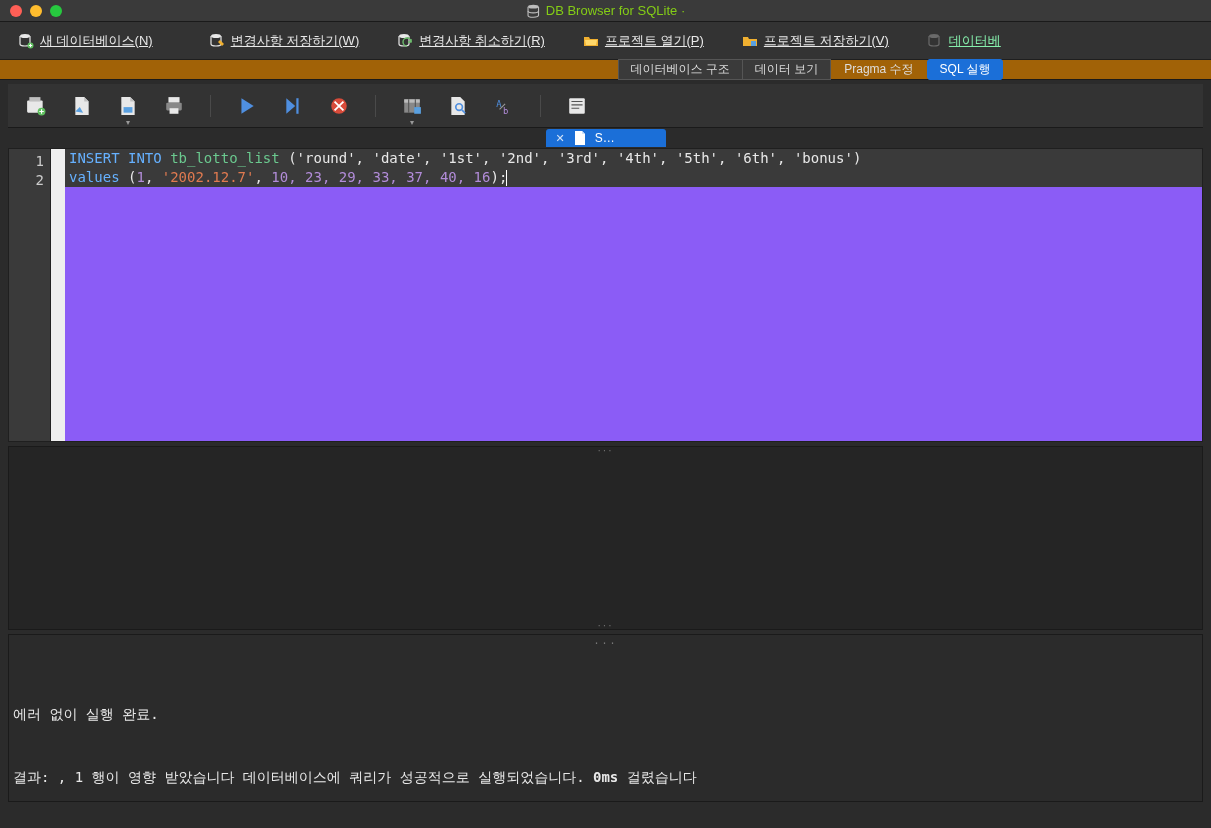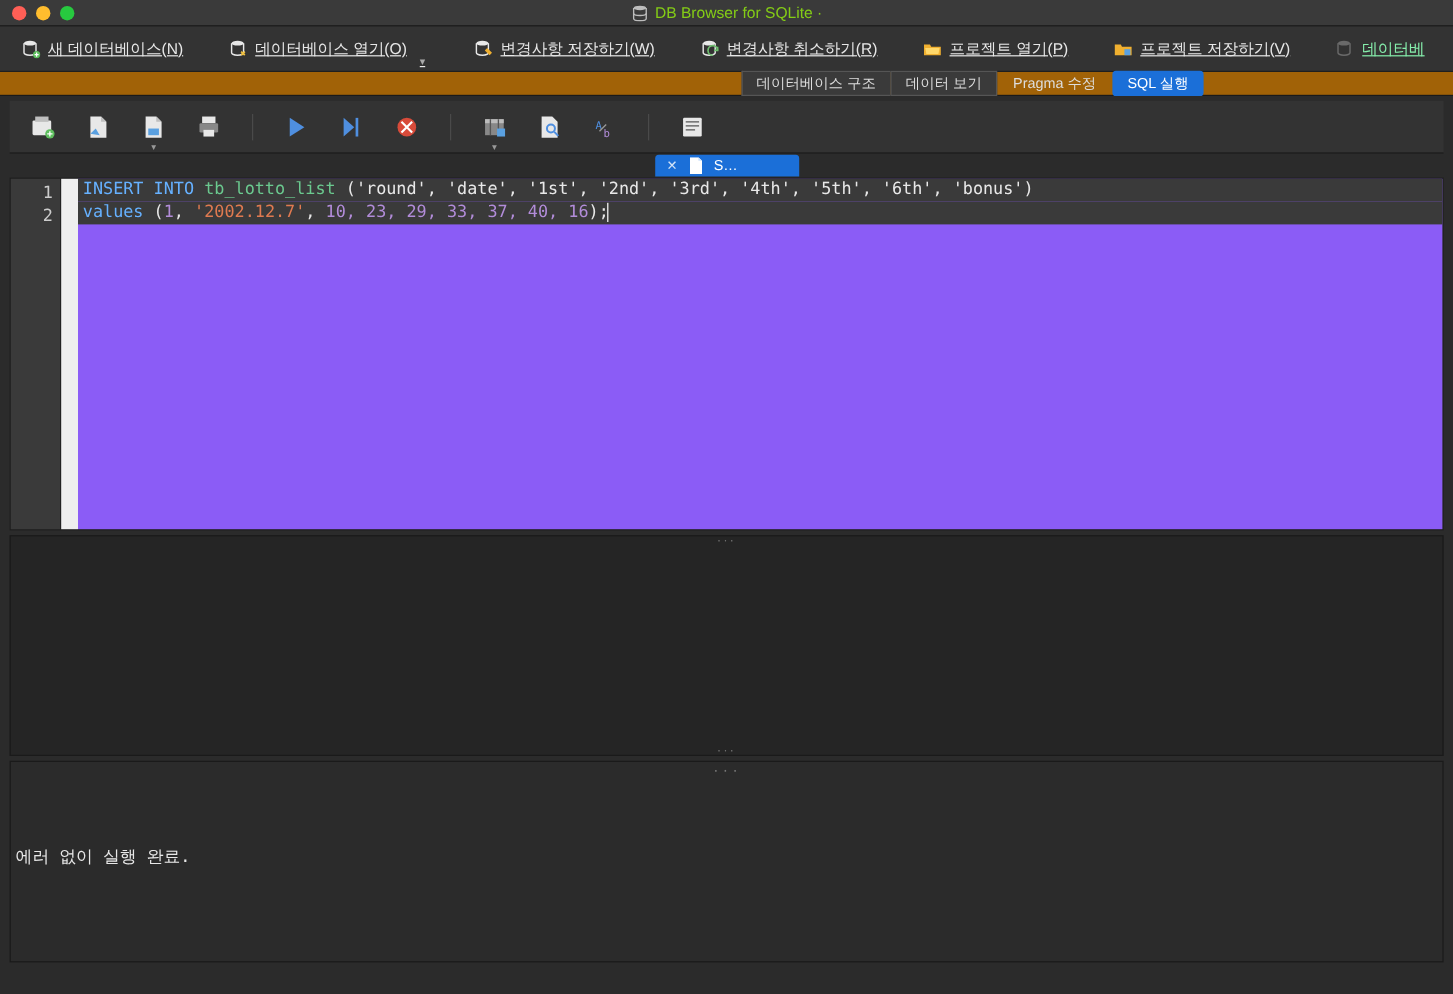--- a/index.html
+++ b/index.html
@@ -264,31 +264,20 @@
           <ellipse cx="7" cy="3" rx="5" ry="2" fill="#e8e8e8"></ellipse>
           <path d="M2 3v8c0 1 2.2 2 5 2s5-1 5-2V3" fill="none" stroke="#e8e8e8" stroke-width="1.2"></path>
           <circle cx="12.5" cy="12.5" r="3" fill="#5fbf5f"></circle>
           <path d="M12.5 10.8v3.4M10.8 12.5h3.4" stroke="#fff" stroke-width="1"></path>
         </svg>
     </span>
     <span>새 데이터베이스(N)</span>
   </div>
   <div class="toolspacer"></div>
 
-  <div class="toolbtn">
-    <span class="ticon">
-      <svg viewBox="0 0 16 16">
-          <ellipse cx="7" cy="3" rx="5" ry="2" fill="#e8e8e8"></ellipse>
-          <path d="M2 3v8c0 1 2.2 2 5 2s5-1 5-2V3" fill="none" stroke="#e8e8e8" stroke-width="1.2"></path>
-          <path d="M10 10l3 3M13 10l-3 3" stroke="#f0c040" stroke-width="1.5"></path>
-        </svg>
-    </span>
-    <span>데이터베이스 열기(O)</span>
-    <span class="dd">▾</span>
-  </div>
   <div class="toolspacer"></div>
 
   <div class="toolbtn">
     <span class="ticon">
       <svg viewBox="0 0 16 16">
           <ellipse cx="7" cy="3" rx="5" ry="2" fill="#e8e8e8"></ellipse>
           <path d="M2 3v8c0 1 2.2 2 5 2s5-1 5-2V3" fill="none" stroke="#e8e8e8" stroke-width="1.2"></path>
           <path d="M9 9l4 4 2-2-4-4z" fill="#f0b030"></path>
         </svg>
     </span>
@@ -457,16 +446,17 @@
 </div>
 
 <div class="midpanel">
   <div class="grabber">···</div>
   <div class="grabber bottom">···</div>
 </div>
 
 <div class="outpanel">
   <div class="grabber">···</div>
   <div>에러 없이 실행 완료.</div>
+  <div><span>결과: , 1 행이 영향 받았습니다 데이터베이스에 쿼리가 성공적으로 실행되었습니다. </span><b>0ms</b><span> 걸렸습니다</span></div>
   
   
   
 </div>
 
 </body></html>

